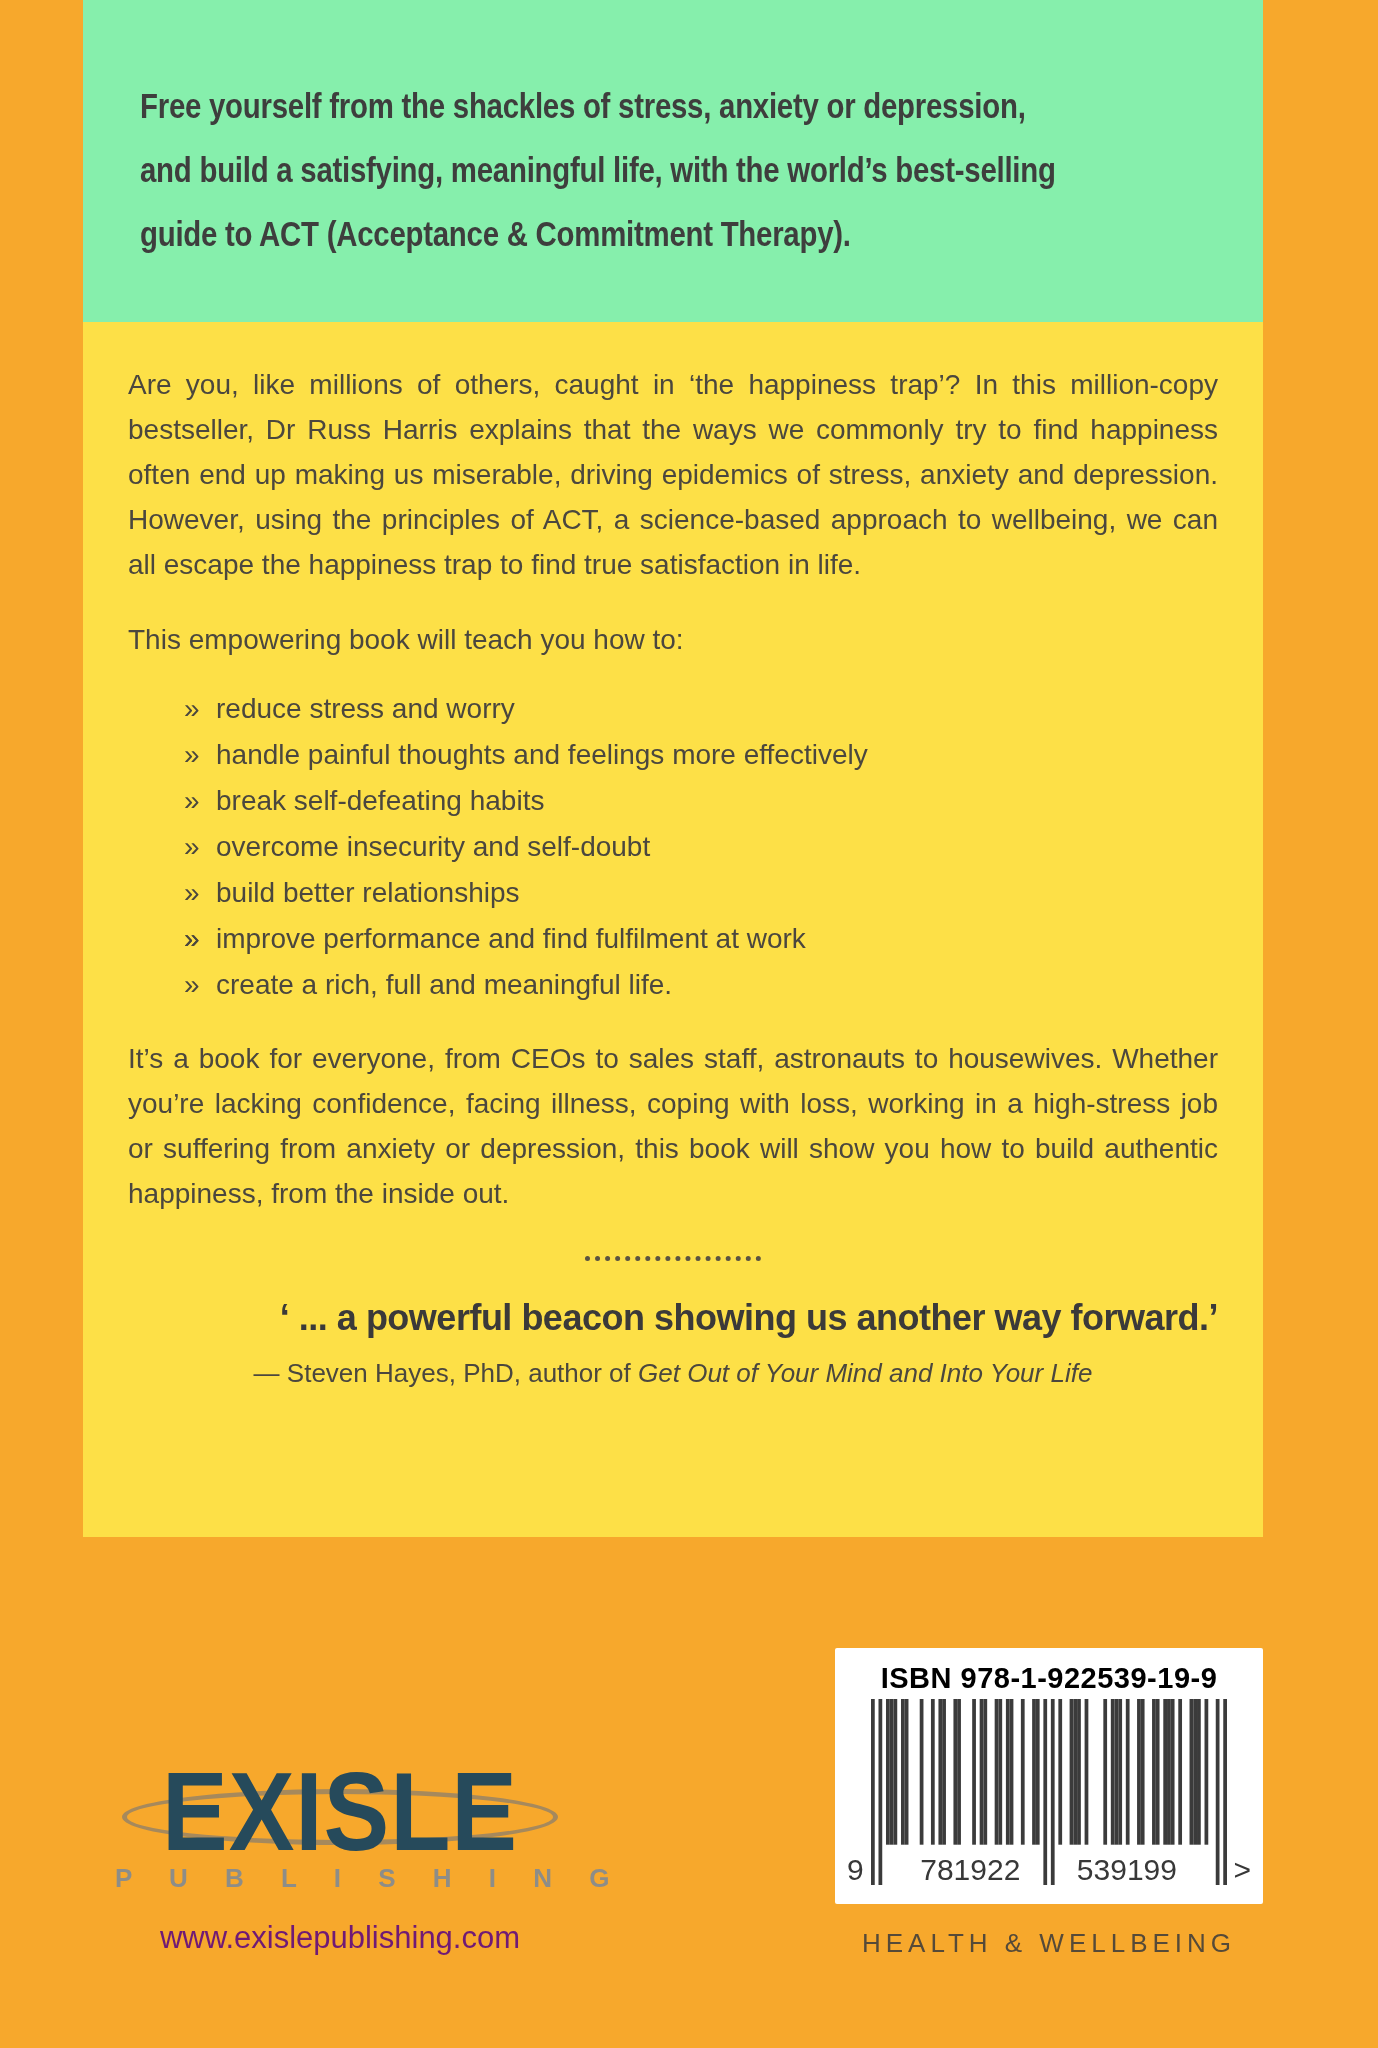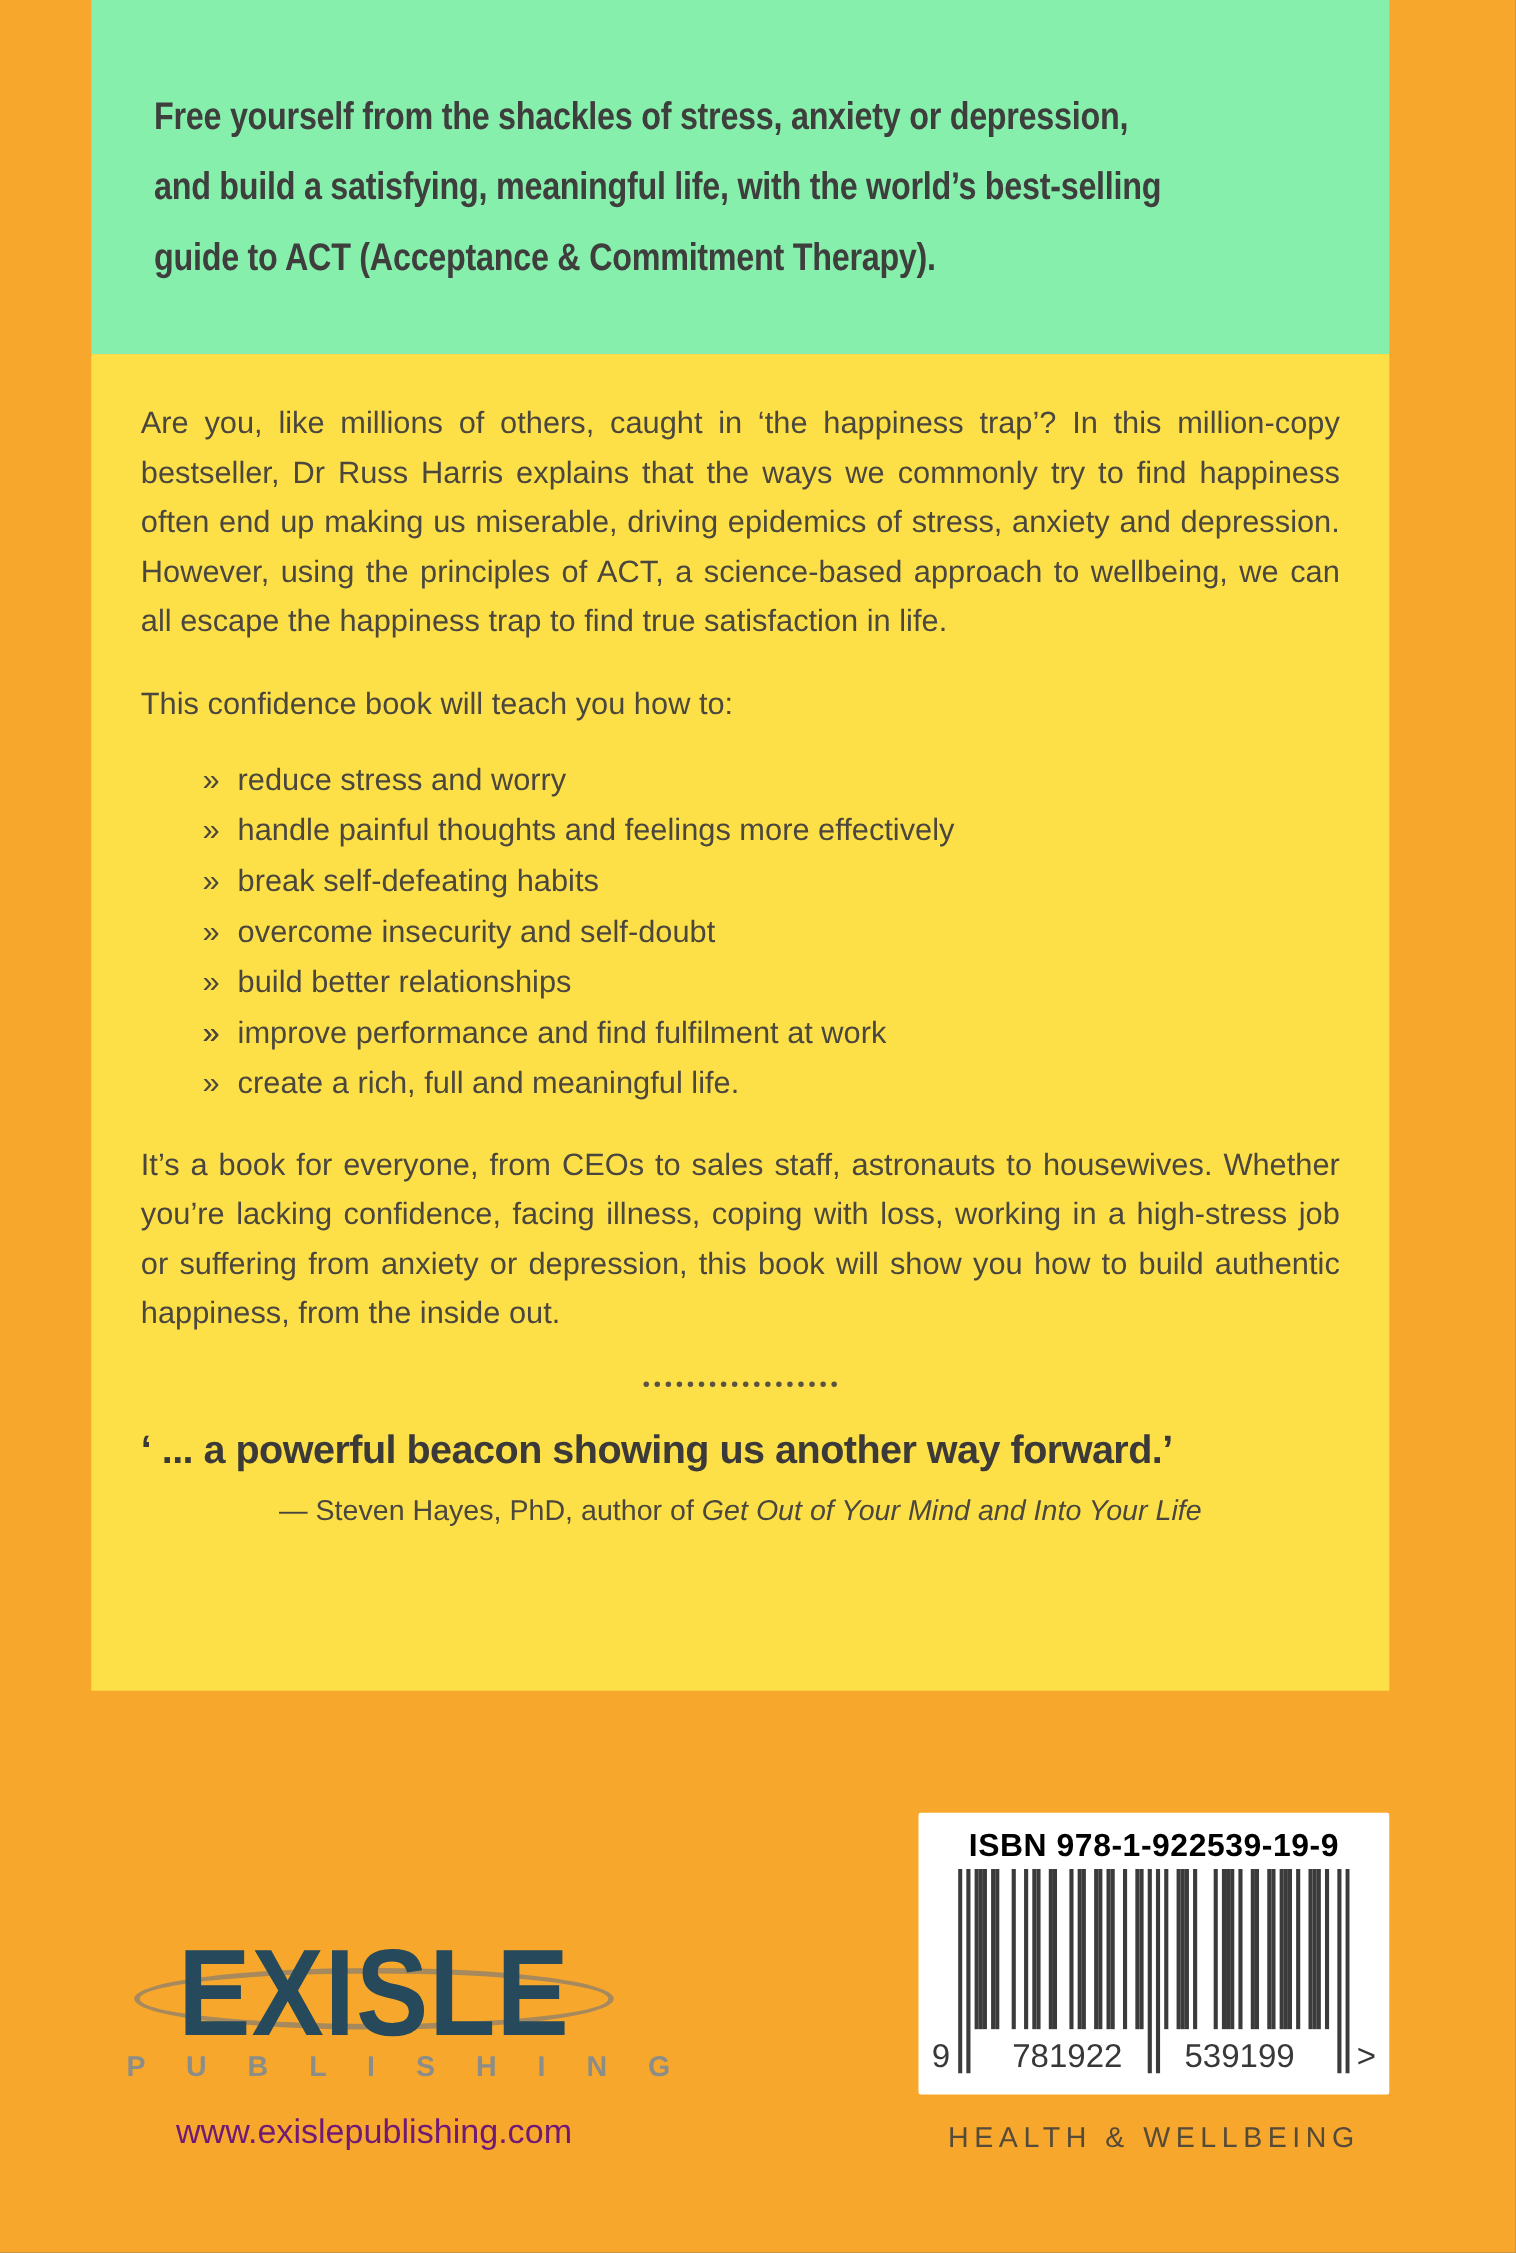--- a/index.html
+++ b/index.html
@@ -46,21 +46,21 @@
   .benefits li { position: relative; padding-left: 88px; line-height: 46px; }
   .benefits li .marker { position: absolute; left: 56px; }
   .audience { margin-top: 28px; text-align: justify; }
   .dotted-separator {
     width: 176px; height: 0;
     margin: 40px auto 0 auto;
     border-top: 5px dotted #5A5342;
   }
   .quote {
     margin-top: 34px;
-    text-align: left;
+    text-align: right;
     font-size: 36px; font-weight: bold;
     letter-spacing: -0.5px;
     color: #3B3A39;
   }
   .attribution {
     margin-top: 16px;
     text-align: center;
     font-size: 26px; line-height: 34px;
     color: #4B473E;
   }
@@ -148,21 +148,21 @@
   <div class="tagline-panel">
     <div class="headline">
       <div>Free yourself from the shackles of stress, anxiety or depression,</div>
       <div>and build a satisfying, meaningful life, with the world’s best-selling</div>
       <div>guide to ACT (Acceptance &amp; Commitment Therapy).</div>
     </div>
   </div>
 
   <div class="description-panel">
     <p class="para">Are you, like millions of others, caught in ‘the happiness trap’? In this million-copy bestseller, Dr Russ Harris explains that the ways we commonly try to find happiness often end up making us miserable, driving epidemics of stress, anxiety and depression. However, using the principles of ACT, a science-based approach to wellbeing, we can all escape the happiness trap to find true satisfaction in life.</p>
-    <p class="list-intro">This confidence book will teach you how to:</p>
+    <p class="list-intro">This empowering book will teach you how to:</p>
     <ul class="benefits">
       <li><span class="marker">»</span><span>reduce stress and worry</span></li>
       <li><span class="marker">»</span><span>handle painful thoughts and feelings more effectively</span></li>
       <li><span class="marker">»</span><span>break self-defeating habits</span></li>
       <li><span class="marker">»</span><span>overcome insecurity and self-doubt</span></li>
       <li><span class="marker">»</span><span>build better relationships</span></li>
       <li><span class="marker">»</span></li>
       <li><span class="marker">»</span><span>improve performance and find fulfilment at work</span></li>
       <li><span class="marker">»</span><span>create a rich, full and meaningful life.</span></li>
     </ul>

